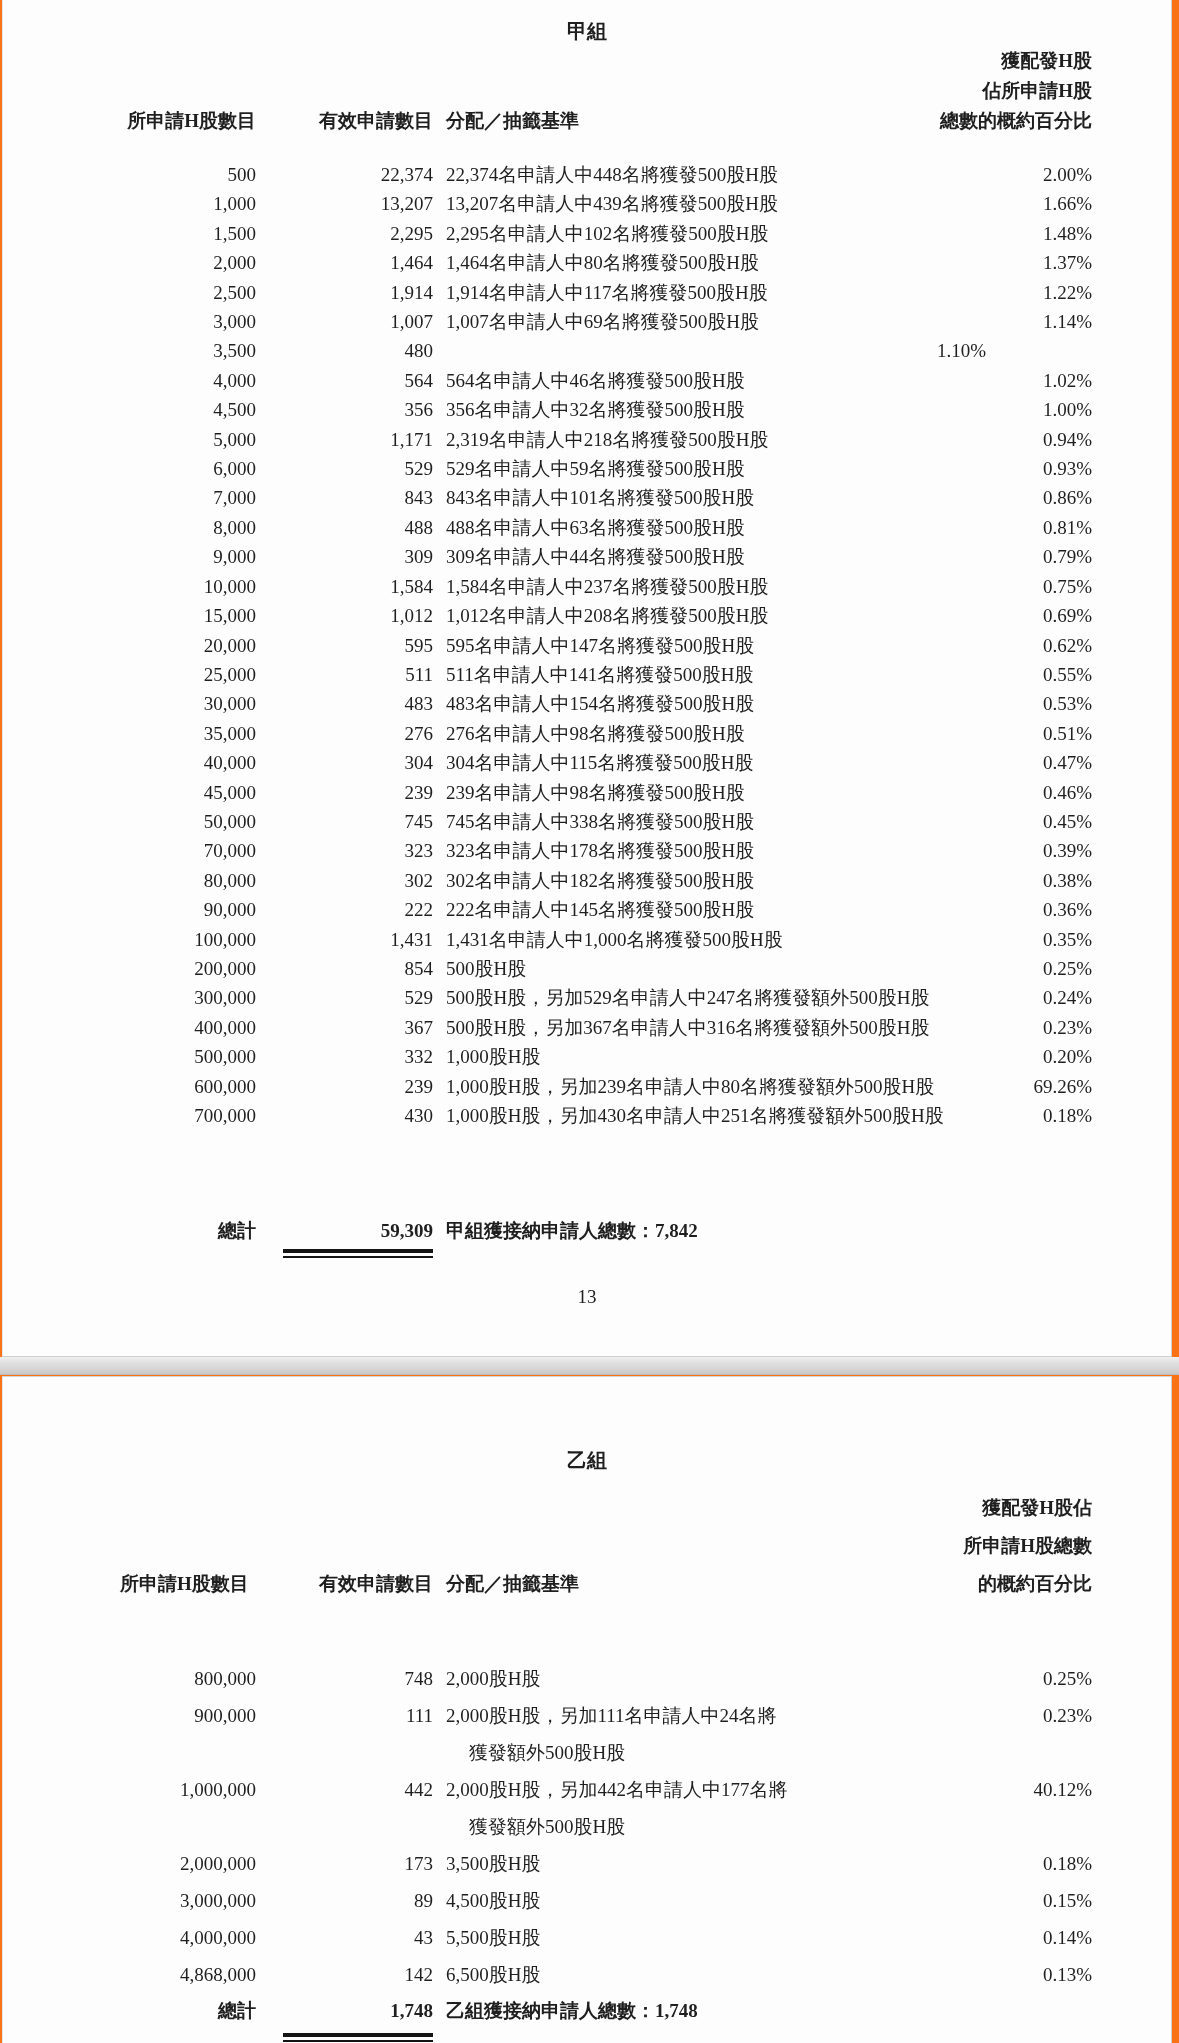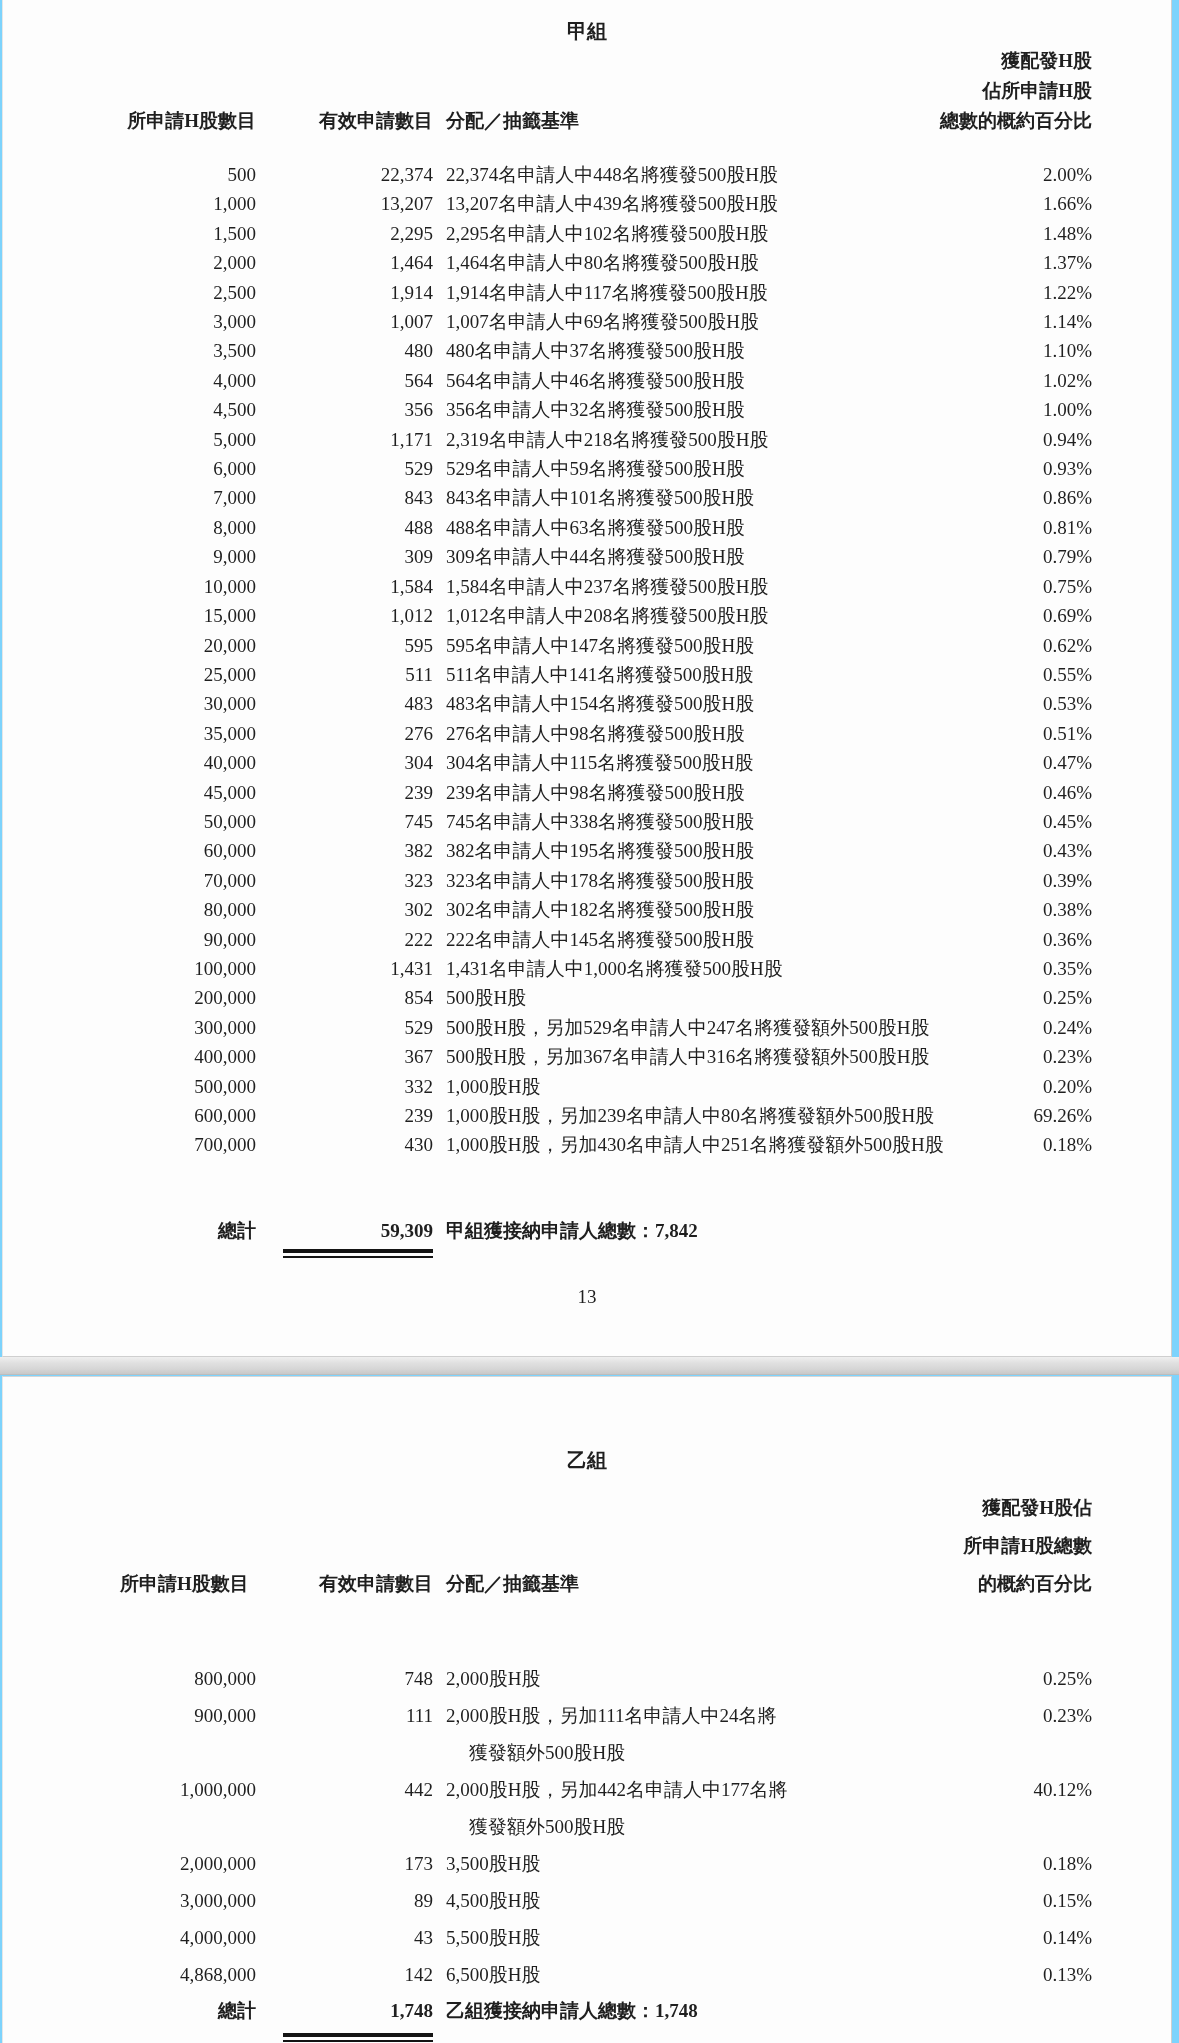--- a/index.html
+++ b/index.html
@@ -4,21 +4,21 @@
 <style>
   html,body { margin:0; padding:0; }
   body {
     font-family: "Liberation Serif", "DejaVu Serif", serif;
     color:#1f1f1f;
     background:#ffffff;
   }
   .canvas {
     position:relative;
     width:1179px; height:2043px;
-    background:#7dd3fc;
+    background:#f97316;
     overflow:hidden;
   }
   .page {
     position:absolute; left:2px; width:1170px;
     background:#fdfdfd;
     border-left:1px solid #e6e6e6;
     border-right:1px solid #cfcfcf;
     box-sizing:border-box;
   }
   .page1 { top:0; height:1357px; border-bottom:1px solid #cfcfcf; }
@@ -147,21 +147,20 @@
         <div class="tr">
           <div class="c1">3,000</div>
           <div class="c2">1,007</div>
           <div class="c3"><span>1,007名申請人中69名將獲發500股H股</span><span class="basis-l2"></span></div>
           <div class="c4">1.14%</div>
         </div>
 
         <div class="tr">
           <div class="c1">3,500</div>
           <div class="c2">480</div>
-          <div class="c3"><span>480名申請人中37名將獲發500股H股</span><span class="basis-l2"></span></div>
           <div class="c4">1.10%</div>
         </div>
 
         <div class="tr">
           <div class="c1">4,000</div>
           <div class="c2">564</div>
           <div class="c3"><span>564名申請人中46名將獲發500股H股</span><span class="basis-l2"></span></div>
           <div class="c4">1.02%</div>
         </div>
 
@@ -263,26 +262,20 @@
           <div class="c4">0.46%</div>
         </div>
 
         <div class="tr">
           <div class="c1">50,000</div>
           <div class="c2">745</div>
           <div class="c3"><span>745名申請人中338名將獲發500股H股</span><span class="basis-l2"></span></div>
           <div class="c4">0.45%</div>
         </div>
 
-        <div class="tr">
-          <div class="c1">60,000</div>
-          <div class="c2">382</div>
-          <div class="c3"><span>382名申請人中195名將獲發500股H股</span><span class="basis-l2"></span></div>
-          <div class="c4">0.43%</div>
-        </div>
 
         <div class="tr">
           <div class="c1">70,000</div>
           <div class="c2">323</div>
           <div class="c3"><span>323名申請人中178名將獲發500股H股</span><span class="basis-l2"></span></div>
           <div class="c4">0.39%</div>
         </div>
 
         <div class="tr">
           <div class="c1">80,000</div>

